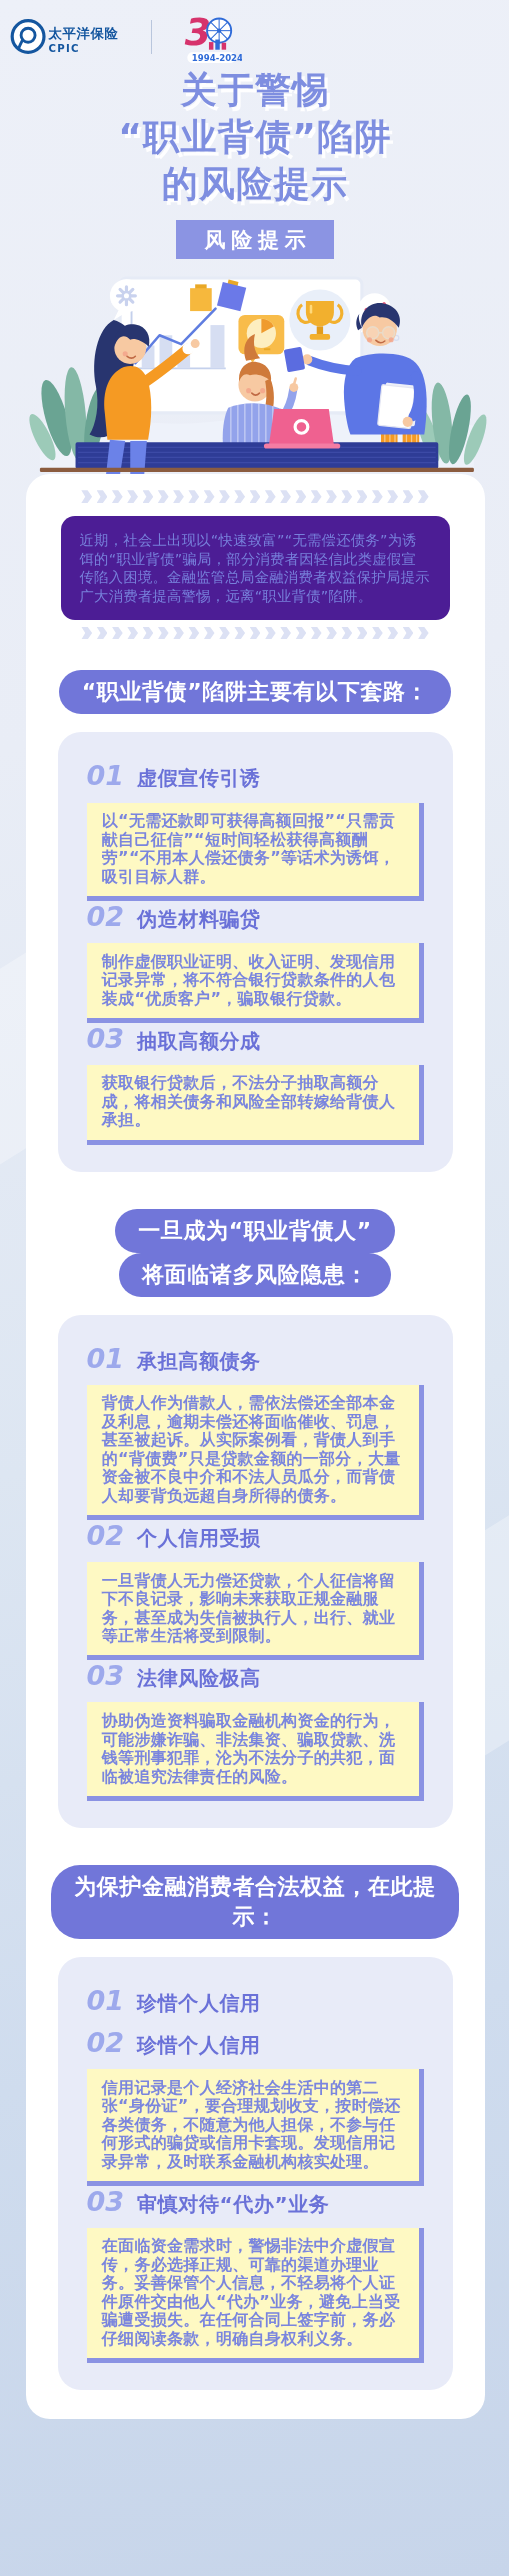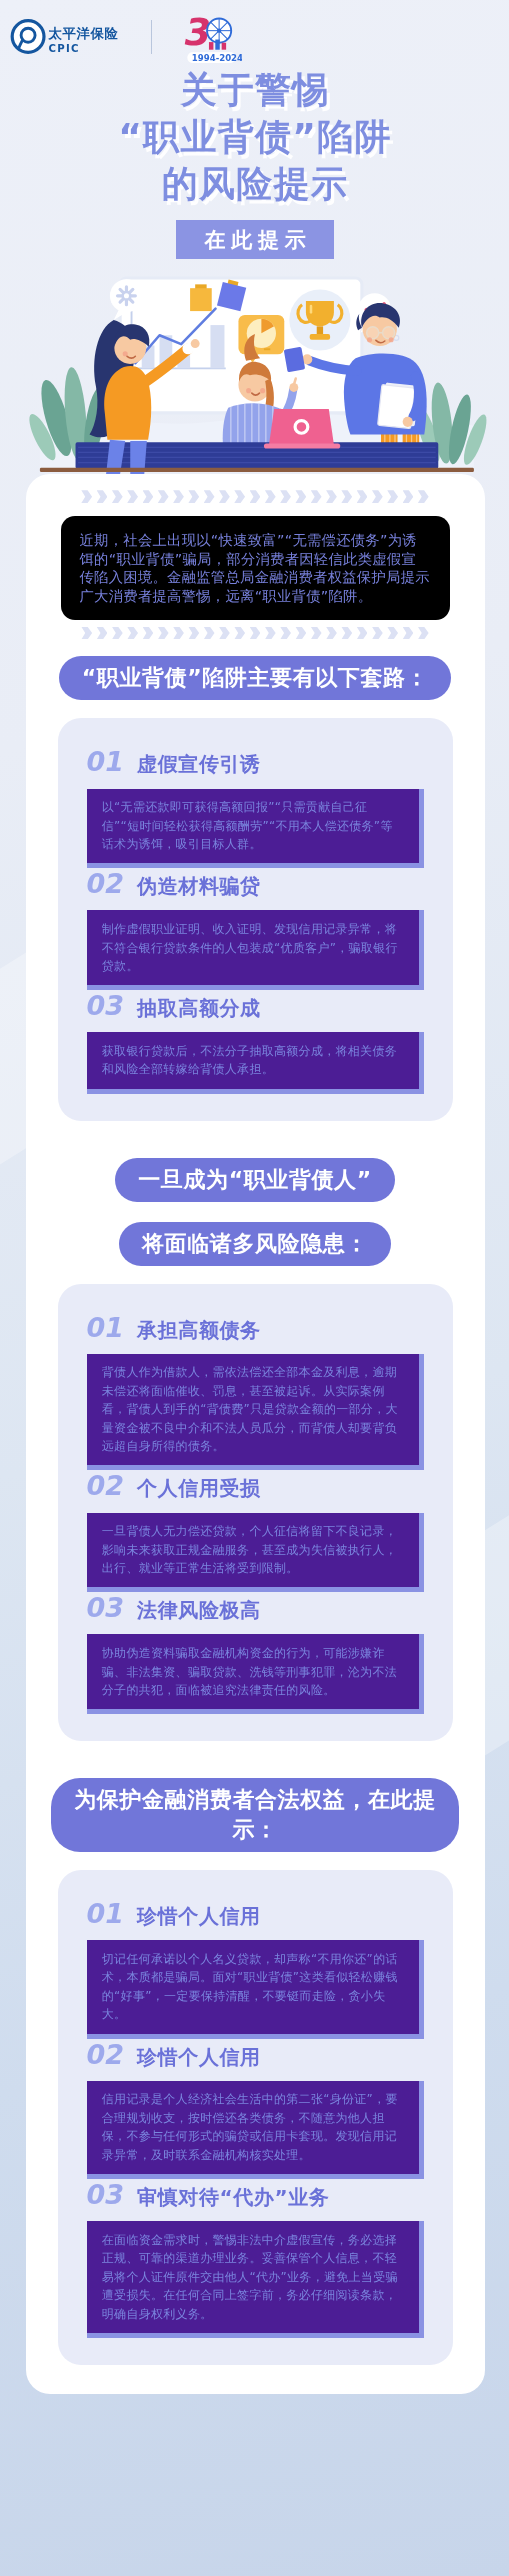--- a/index.html
+++ b/index.html
@@ -28,35 +28,35 @@
   .hero{ position:relative; margin-top:5.1px; height:210px; }
   .hero svg{ display:block; }
 
   
   .panel{ position:relative; margin:0 25.5px; background:#ffffff; border-radius:24px; padding:10.2px 0 29px; }
 
   .chev-strip{ display:flex; justify-content:center; gap:4.5px; margin-top:6.4px; }
   .chev{ display:inline-block; width:10.8px; height:12.7px; background:#dce1f4;
     clip-path:polygon(0 0,58% 0,100% 50%,58% 100%,0 100%,36% 50%); }
 
-  .intro-box{ margin:12.7px 35px 0; background:#000000; border-radius:14px; padding:15.3px 19px;
+  .intro-box{ margin:12.7px 35px 0; background:#4c1d95; border-radius:14px; padding:15.3px 19px;
     font-size:14.3px; line-height:18.5px; color:#7780db; letter-spacing:0.3px; font-weight:500; }
 
-  .section-pill{ margin:17px auto 0; width:max-content; max-width:408px; background:#7176d9; color:#fff;
+  .section-pill{ margin:31px auto 0; width:max-content; max-width:408px; background:#7176d9; color:#fff;
     font-size:22px; font-weight:800; padding:7px 23px; border-radius:29px; letter-spacing:0.6px; text-align:center; }
-  .pill-stack{ display:flex; flex-direction:column; align-items:center; gap:20px; margin-top:37px; }
+  .pill-stack{ display:flex; flex-direction:column; align-items:center; gap:0; margin-top:37px; }
   .pill-stack .section-pill{ margin:0; }
 
   .card{ margin:18px 32px 0; background:#e8ebf8; border-radius:23px; padding:28px 29px 27px; }
   .item + .item{ }
   .item-head{ display:flex; align-items:baseline; gap:13px; margin-bottom:10.2px; }
   .item-num{ font-size:27px; font-weight:800; font-style:italic; color:#9da9ec; }
   .item-title{ font-size:20px; font-weight:800; color:#6a71d8; letter-spacing:0.6px; }
-  .white-box{ background:#4c1d95; border-right:5.1px solid #8a92e3; border-bottom:5.1px solid #8a92e3;
-    padding:9.6px 15.3px; font-size:12px; line-height:18.5px; color:#7a85de; letter-spacing:0.3px; font-weight:400; }
+  .white-box{ background:#fef9c3; border-right:5.1px solid #8a92e3; border-bottom:5.1px solid #8a92e3;
+    padding:9.6px 15.3px; font-size:16px; line-height:18.5px; color:#7a85de; letter-spacing:0.3px; font-weight:700; }
 </style>
 </head>
 <body>
 
 <div class="page">
   <div class="sheen s1"></div>
   <div class="sheen s2"></div>
 
   <div class="brand-row">
     <svg width="112" height="41" viewBox="0 0 176 64">
@@ -87,21 +87,21 @@
       <rect x="10" y="68" width="76" height="17" rx="8" fill="#ffffff"></rect>
       <text x="17" y="81" font-size="13.5" font-weight="bold" fill="#2f6bd8">1994-2024</text>
     </svg>
   </div>
 
   <div class="title-block">
     <div>关于警惕</div>
     <div>“职业背债”陷阱</div>
     <div>的风险提示</div>
   </div>
-  <div class="badge">在此提示</div>
+  <div class="badge">风险提示</div>
 
   <div class="hero">
     <svg width="510" height="210" viewBox="0 0 800 330">
 
       <g>
         <rect x="188" y="22" width="380" height="212" rx="10" fill="#ffffff" stroke="#e6ebf6" stroke-width="5"></rect>
       </g>
 
       <path d="M62 252 C150 232 230 256 310 250 C390 244 470 228 560 240 C640 250 700 246 744 254 L744 322 L62 322 Z" fill="#eef2fa"></path>
 
@@ -382,21 +382,20 @@
 
     <div class="pill-stack">
       <div class="section-pill">为保护金融消费者合法权益，在此提示：</div>
     </div>
     <div class="card">
       <div class="item">
         <div class="item-head">
           <span class="item-num">01</span>
           <span class="item-title">珍惜个人信用</span>
         </div>
-        <div class="white-box">切记任何承诺以个人名义贷款，却声称“不用你还”的话术，本质都是骗局。面对“职业背债”这类看似轻松赚钱的“好事”，一定要保持清醒，不要铤而走险，贪小失大。</div>
       </div>
       <div class="item">
         <div class="item-head">
           <span class="item-num">02</span>
           <span class="item-title">珍惜个人信用</span>
         </div>
         <div class="white-box">信用记录是个人经济社会生活中的第二张“身份证”，要合理规划收支，按时偿还各类债务，不随意为他人担保，不参与任何形式的骗贷或信用卡套现。发现信用记录异常，及时联系金融机构核实处理。</div>
       </div>
       <div class="item">
         <div class="item-head">

